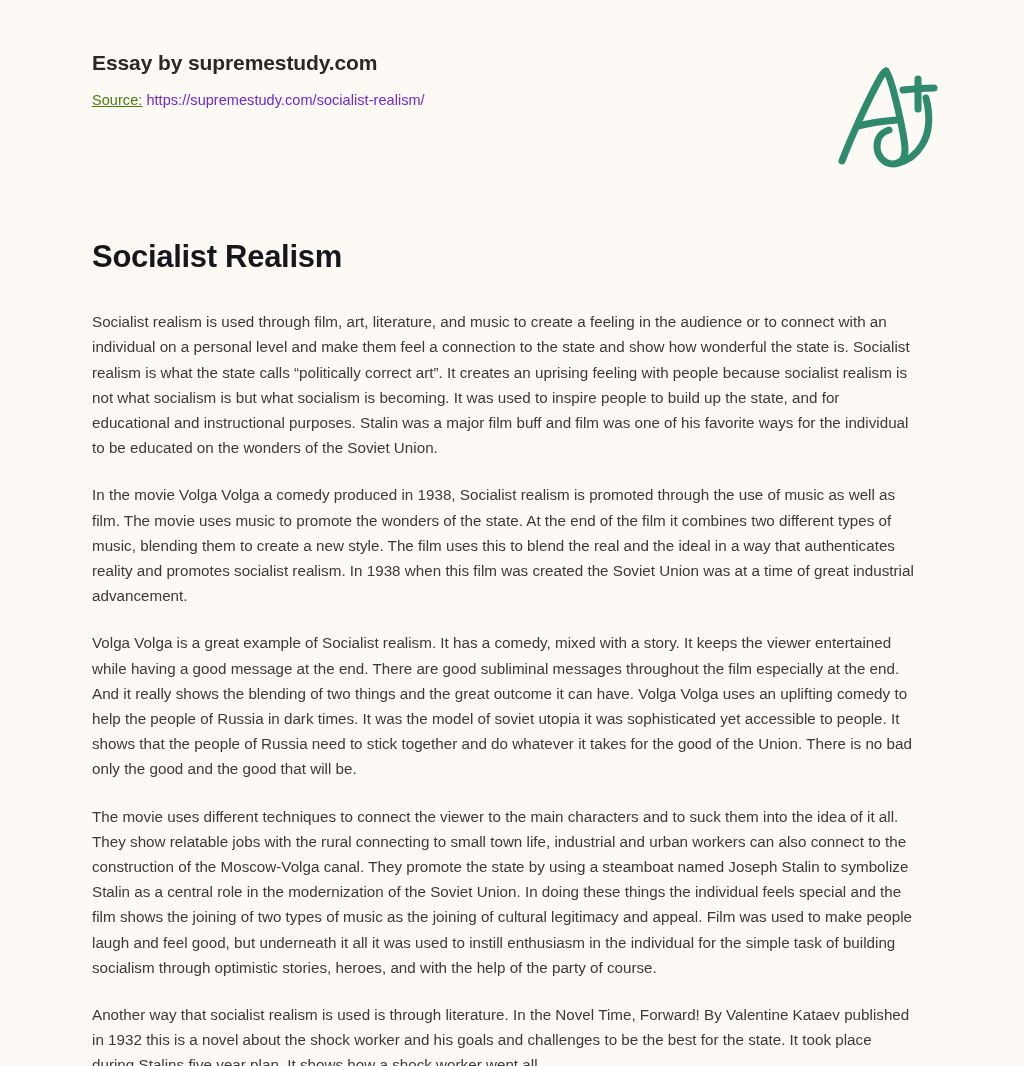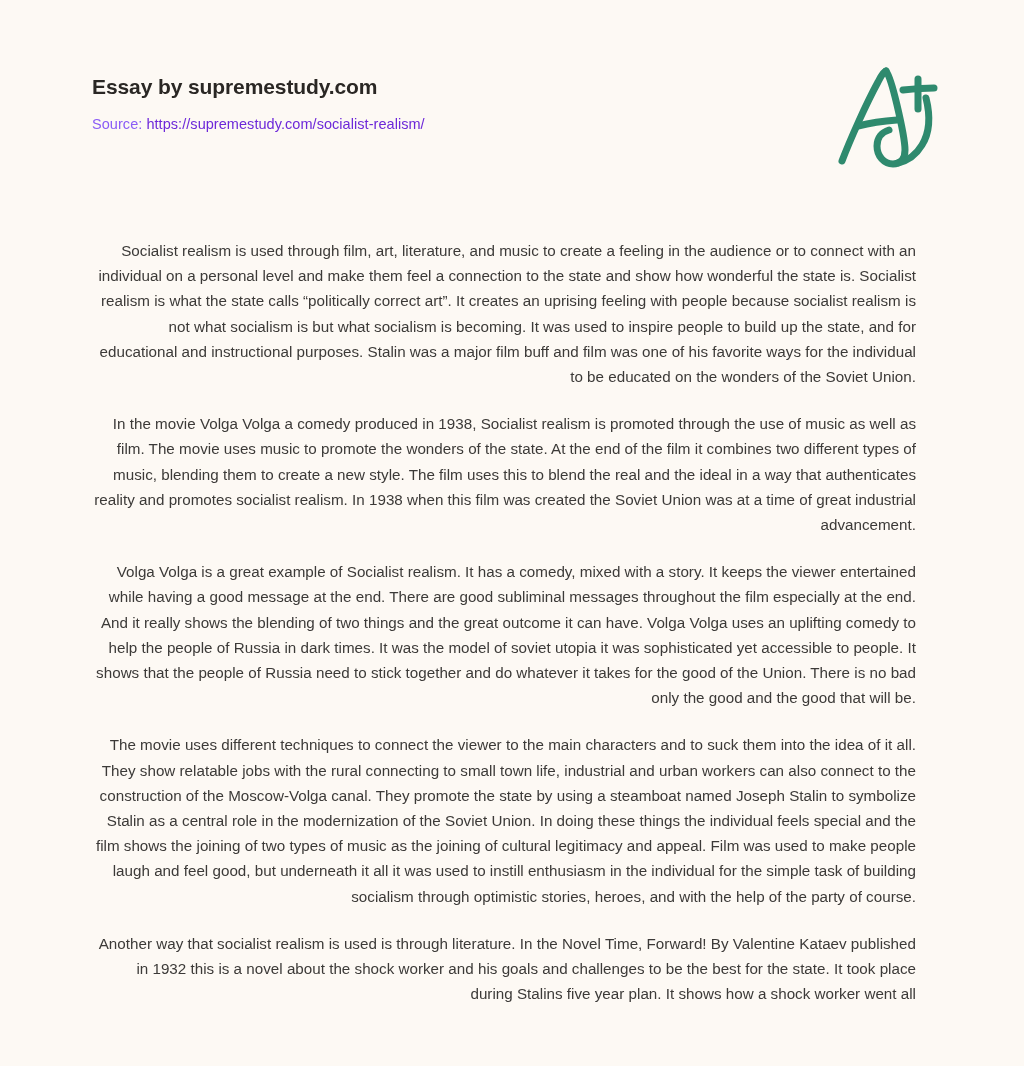--- a/index.html
+++ b/index.html
@@ -19,40 +19,41 @@
     position: relative;
     width: 1024px;
     height: 1066px;
     box-sizing: border-box;
   }
 
   
   .header {
     position: absolute;
     left: 92px;
-    top: 74px;
+    top: 50px;
     width: 700px;
   }
   .byline {
     font-size: 21px;
     font-weight: 700;
     color: #2a2724;
     letter-spacing: -0.1px;
     line-height: 1.25;
     margin: 0;
   }
   .source-line {
     margin: 14px 0 0 0;
     font-size: 14.5px;
     line-height: 1.4;
     color: #8d8a86;
     letter-spacing: 0.05px;
   }
   .source-label {
-    color: #8b5cf6;
+    color: #4d7c0f;
+    text-decoration: underline;
   }
   .source-url {
     color: #6d28d9;
     text-decoration: none;
   }
 
   
   .logo {
     position: absolute;
     right: 78px;
@@ -80,21 +81,21 @@
     color: #17161a;
     letter-spacing: -0.3px;
     line-height: 1.2;
   }
   .article-body p {
     margin: 0 18px 22px 0;
     font-size: 15.2px;
     line-height: 25.2px;
     color: #3c3a38;
     letter-spacing: 0.01px;
-    text-align: right;
+    text-align: left;
   }
   .article-body p:last-child {
     margin-bottom: 0;
   }
 </style>
 </head>
 <body>
 
 <div class="page">
 
@@ -117,20 +118,21 @@
 
       <path d="M92 21 C92 31 92 41 92 51" stroke-width="7"></path>
 
       <path d="M77 32 C87 31 98 30 108 30" stroke-width="7"></path>
 
       <path d="M100 40 C104 56 104 74 96 87 C90 97 81 103 72 105" stroke-width="7"></path>
     </svg>
   </div>
 
   <div class="article">
+    <h1 class="article-title">Socialist Realism</h1>
     <div class="article-body">
       <p>Socialist realism is used through film, art, literature, and music to create a feeling in the audience or to connect with an individual on a personal level and make them feel a connection to the state and show how wonderful the state is. Socialist realism is what the state calls “politically correct art”. It creates an uprising feeling with people because socialist realism is not what socialism is but what socialism is becoming. It was used to inspire people to build up the state, and for educational and instructional purposes. Stalin was a major film buff and film was one of his favorite ways for the individual to be educated on the wonders of the Soviet Union.</p>
       <p>In the movie Volga Volga a comedy produced in 1938, Socialist realism is promoted through the use of music as well as film. The movie uses music to promote the wonders of the state. At the end of the film it combines two different types of music, blending them to create a new style. The film uses this to blend the real and the ideal in a way that authenticates reality and promotes socialist realism. In 1938 when this film was created the Soviet Union was at a time of great industrial advancement.</p>
       <p>Volga Volga is a great example of Socialist realism. It has a comedy, mixed with a story. It keeps the viewer entertained while having a good message at the end. There are good subliminal messages throughout the film especially at the end. And it really shows the blending of two things and the great outcome it can have. Volga Volga uses an uplifting comedy to help the people of Russia in dark times. It was the model of soviet utopia it was sophisticated yet accessible to people. It shows that the people of Russia need to stick together and do whatever it takes for the good of the Union. There is no bad only the good and the good that will be.</p>
       <p>The movie uses different techniques to connect the viewer to the main characters and to suck them into the idea of it all. They show relatable jobs with the rural connecting to small town life, industrial and urban workers can also connect to the construction of the Moscow-Volga canal. They promote the state by using a steamboat named Joseph Stalin to symbolize Stalin as a central role in the modernization of the Soviet Union. In doing these things the individual feels special and the film shows the joining of two types of music as the joining of cultural legitimacy and appeal. Film was used to make people laugh and feel good, but underneath it all it was used to instill enthusiasm in the individual for the simple task of building socialism through optimistic stories, heroes, and with the help of the party of course.</p>
       <p>Another way that socialist realism is used is through literature. In the Novel Time, Forward! By Valentine Kataev published in 1932 this is a novel about the shock worker and his goals and challenges to be the best for the state. It took place during Stalins five year plan. It shows how a shock worker went all</p>
     </div>
   </div>
 
 </div>

